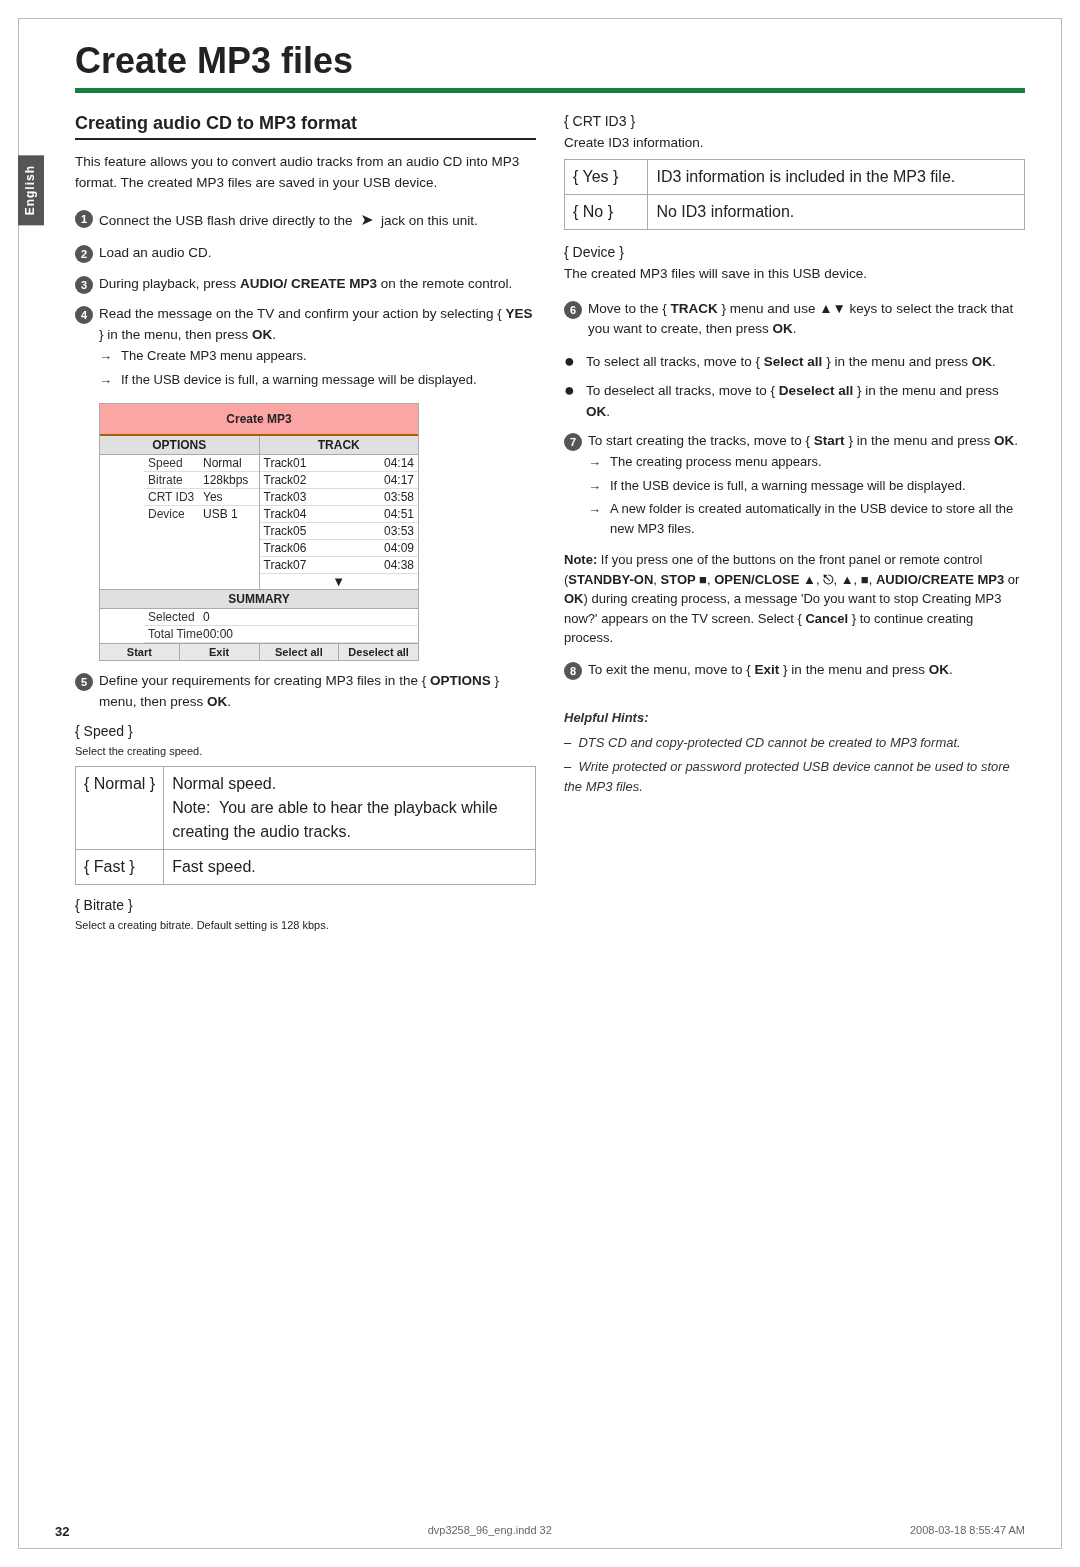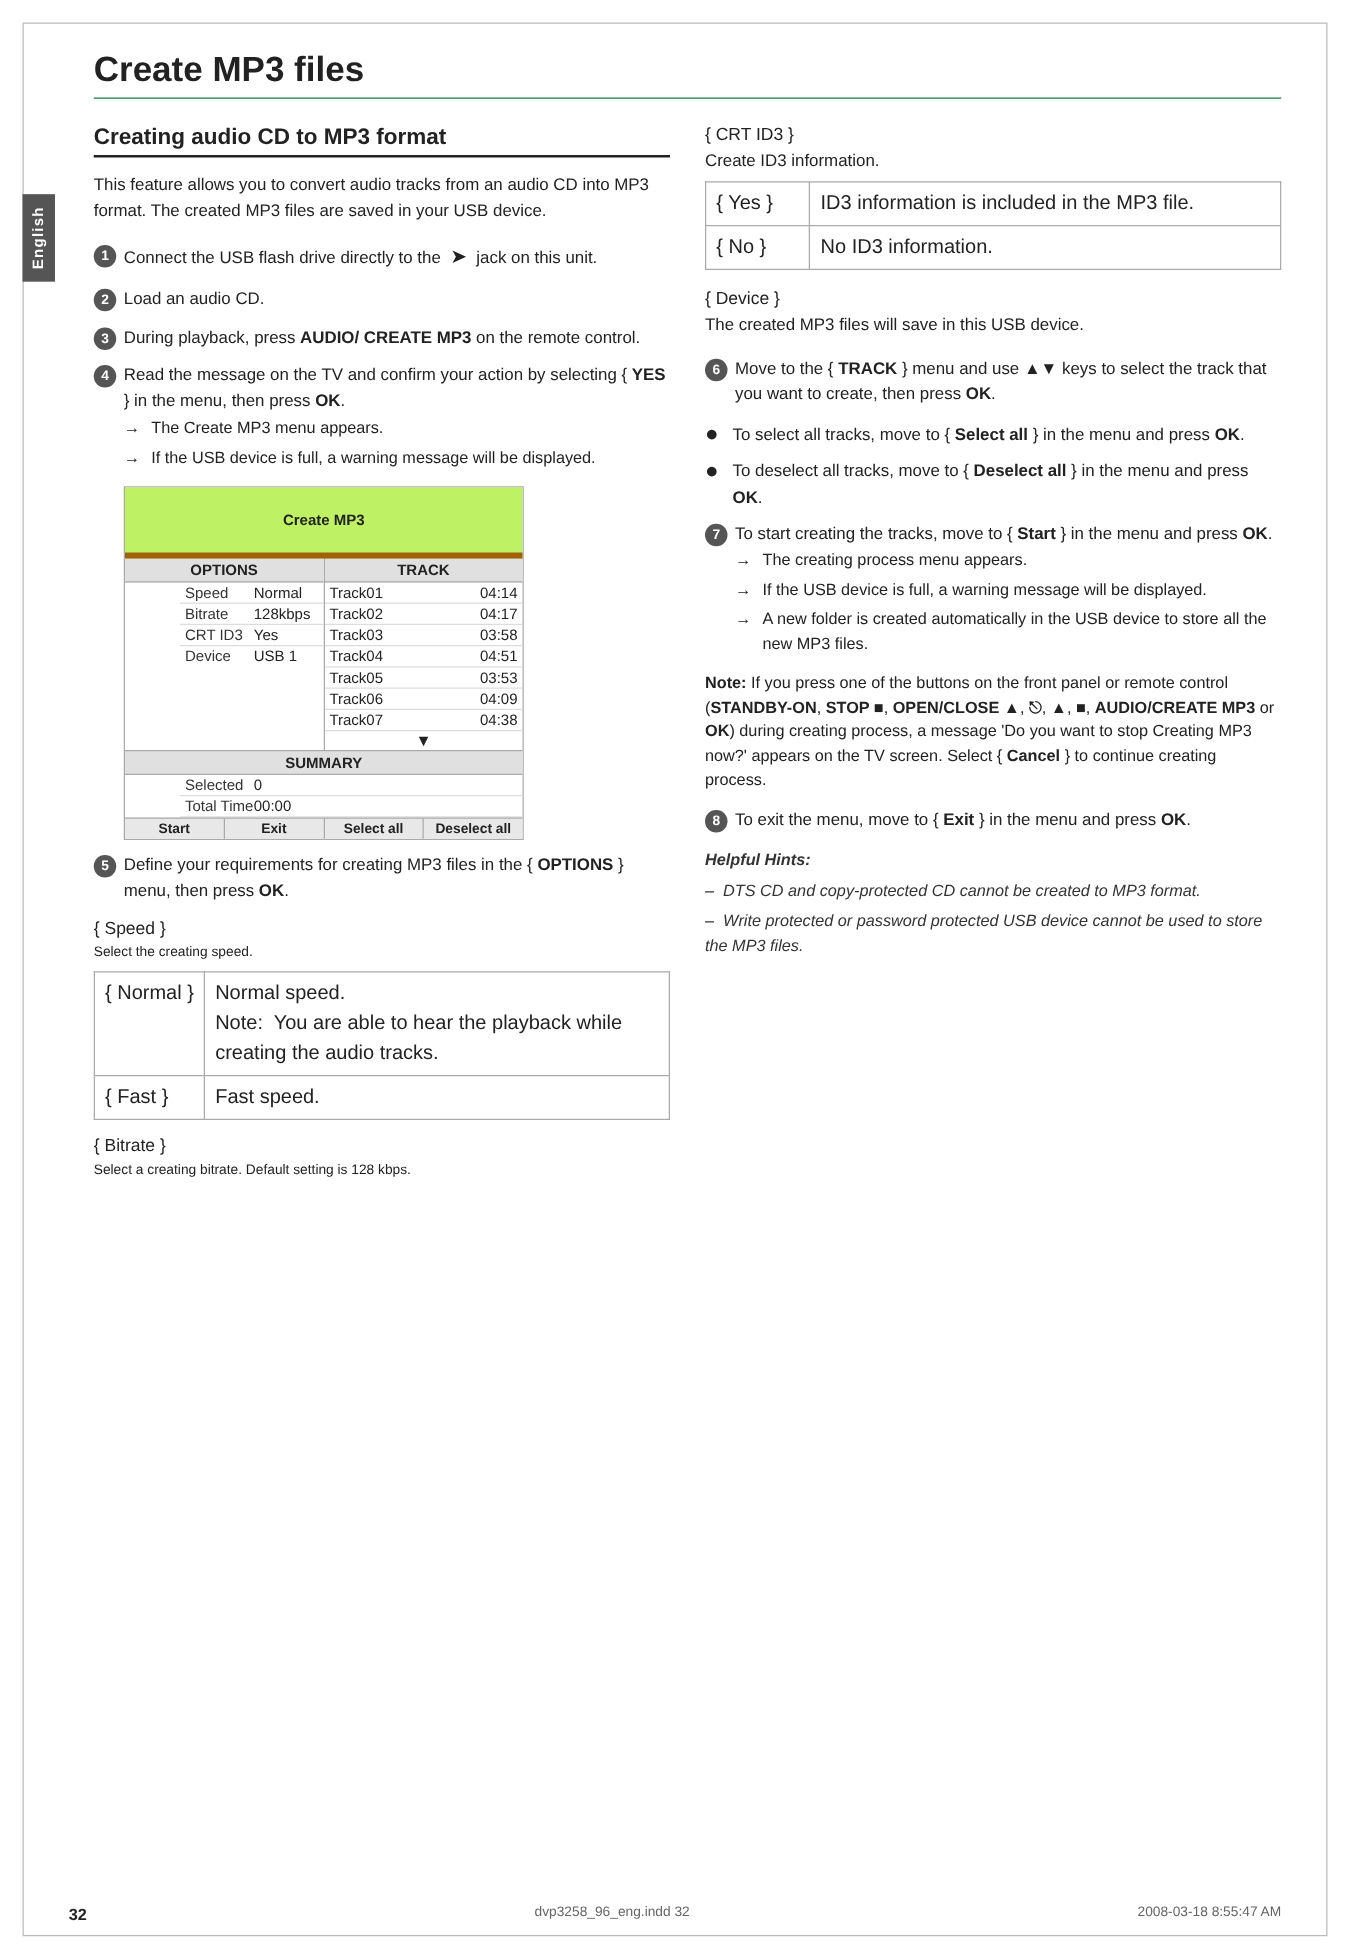--- a/index.html
+++ b/index.html
@@ -33,24 +33,24 @@
       font-size: 12px;
       font-weight: bold;
       writing-mode: vertical-rl;
       transform: rotate(180deg);
       text-align: center;
       padding: 10px 5px;
       letter-spacing: 1px;
     }
     
     .page-title {
-      font-size: 28px;
+      font-size: 36px;
       font-weight: bold;
       color: #222;
-      border-bottom: 1px solid #15803d;
+      border-bottom: 5px solid #15803d;
       padding-bottom: 6px;
       margin-bottom: 20px;
       margin-left: 20px;
     }
     
     .two-col {
       display: flex;
       gap: 28px;
       margin-left: 20px;
     }
@@ -109,25 +109,25 @@
       color: #222;
     }
     
     .menu-table-wrap {
       margin: 10px 0 10px 24px;
       border: 1px solid #aaa;
       width: 320px;
       font-size: 12px;
     }
     .menu-title-row {
-      background: #bef264;
-      text-align: center;
-      font-weight: bold;
-      padding: 19px 0;
-      border-bottom: 5px solid #a16207;
+      background: #fca5a5;
+      text-align: center;
+      font-weight: bold;
+      padding: 8px 0;
+      border-bottom: 2px solid #a16207;
     }
     .menu-two-col {
       display: flex;
     }
     .menu-options-col {
       flex: 1;
       border-right: 1px solid #aaa;
     }
     .menu-track-col {
       flex: 1;
@@ -259,21 +259,21 @@
     }
     .page-number {
       font-size: 13px;
       font-weight: bold;
       color: #222;
     }
     
     .helpful-hints {
       font-size: 13px;
       color: #333;
-      margin-top: 12px;
+      margin-top: 28px;
       line-height: 1.55;
     }
     .helpful-hints-title {
       font-style: italic;
       font-weight: bold;
       margin-bottom: 4px;
     }
     .helpful-hint-line {
       font-style: italic;
       margin-bottom: 4px;

